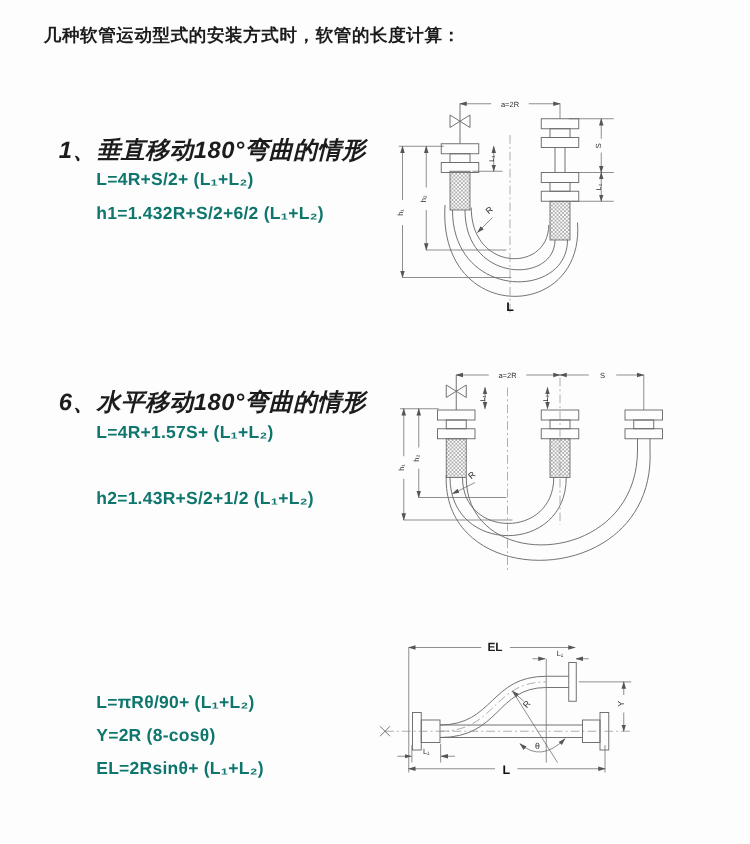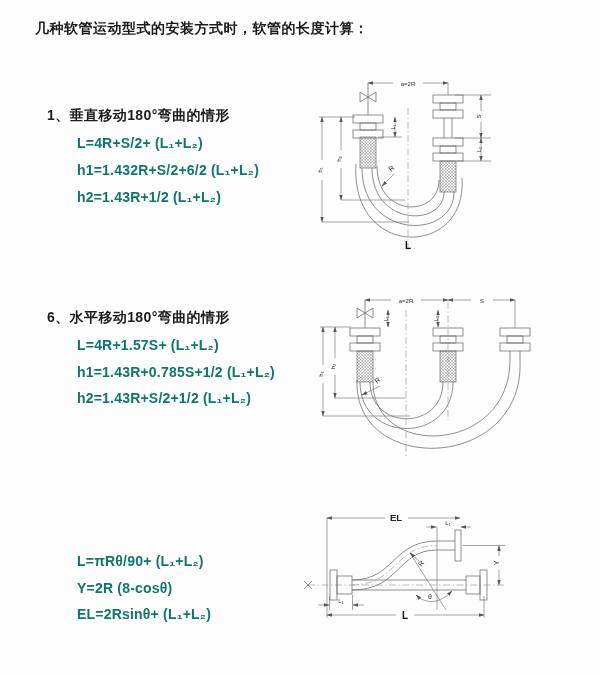--- a/index.html
+++ b/index.html
@@ -1,19 +1,19 @@
 <!DOCTYPE html>
 <html><head>
 <meta charset="utf-8">
 <style>
   html,body{margin:0;padding:0;background:#ffffff;}
   .page{position:relative;width:600px;height:675px;background:#fdfdfd;overflow:hidden;
         font-family:"Liberation Sans","DejaVu Sans",sans-serif;color:#1c1c1c;}
   .title{position:absolute;left:35px;top:20px;font-size:14px;font-weight:700;letter-spacing:.5px;}
-  .sec-heading{position:absolute;left:47px;font-size:14px;font-weight:700;letter-spacing:.4px;}
+  .sec-heading{position:absolute;left:47px;font-size:19px;font-weight:700;letter-spacing:.4px;font-style:italic;}
   .formula{position:absolute;left:77px;font-size:14px;font-weight:700;letter-spacing:.2px;color:#0f766e;}
   svg{position:absolute;}
   svg text{font-family:"Liberation Sans","DejaVu Sans",sans-serif;fill:#2e2e2e;}
   .dm{stroke:#5c5c5c;stroke-width:.55;fill:none;}
   .dr{stroke:#6a6a6a;stroke-width:.75;fill:none;}
   .cl{stroke:#8a8a8a;stroke-width:.55;fill:none;stroke-dasharray:7 2.5 1.5 2.5;}
   .lb{font-size:6px;}
   .lbs{font-size:5.5px;}
   .lbr{font-size:7px;}
   .lbL{font-size:10px;font-weight:700;fill:#111;}
@@ -22,25 +22,23 @@
 </head>
 <body>
 
 <div class="page">
 
   <div class="title">几种软管运动型式的安装方式时，软管的长度计算：</div>
 
   <div class="sec-heading" style="top:107px">1、垂直移动180°弯曲的情形</div>
   <div class="formula" style="top:135px">L=4R+S/2+ (L₁+L₂)</div>
   <div class="formula" style="top:162px">h1=1.432R+S/2+6/2 (L₁+L₂)</div>
-  <div class="formula" style="top:189px">h2=1.43R+1/2 (L₁+L₂)</div>
 
   <div class="sec-heading" style="top:309px">6、水平移动180°弯曲的情形</div>
   <div class="formula" style="top:337px">L=4R+1.57S+ (L₁+L₂)</div>
-  <div class="formula" style="top:364px">h1=1.43R+0.785S+1/2 (L₁+L₂)</div>
   <div class="formula" style="top:390px">h2=1.43R+S/2+1/2 (L₁+L₂)</div>
 
   <div class="formula" style="top:553px">L=πRθ/90+ (L₁+L₂)</div>
   <div class="formula" style="top:580px">Y=2R (8-cosθ)</div>
   <div class="formula" style="top:606px">EL=2Rsinθ+ (L₁+L₂)</div>
 
   <svg viewBox="0 0 295 195" style="left:305px;top:70px;width:295px;height:195px">
     <defs>
       <marker id="m1" viewBox="0 0 10 10" refX="9" refY="5" markerWidth="6" markerHeight="6" markerUnits="userSpaceOnUse" orient="auto-start-reverse">
         <path d="M0,2 L10,5 L0,8 Z" fill="#555"></path>

